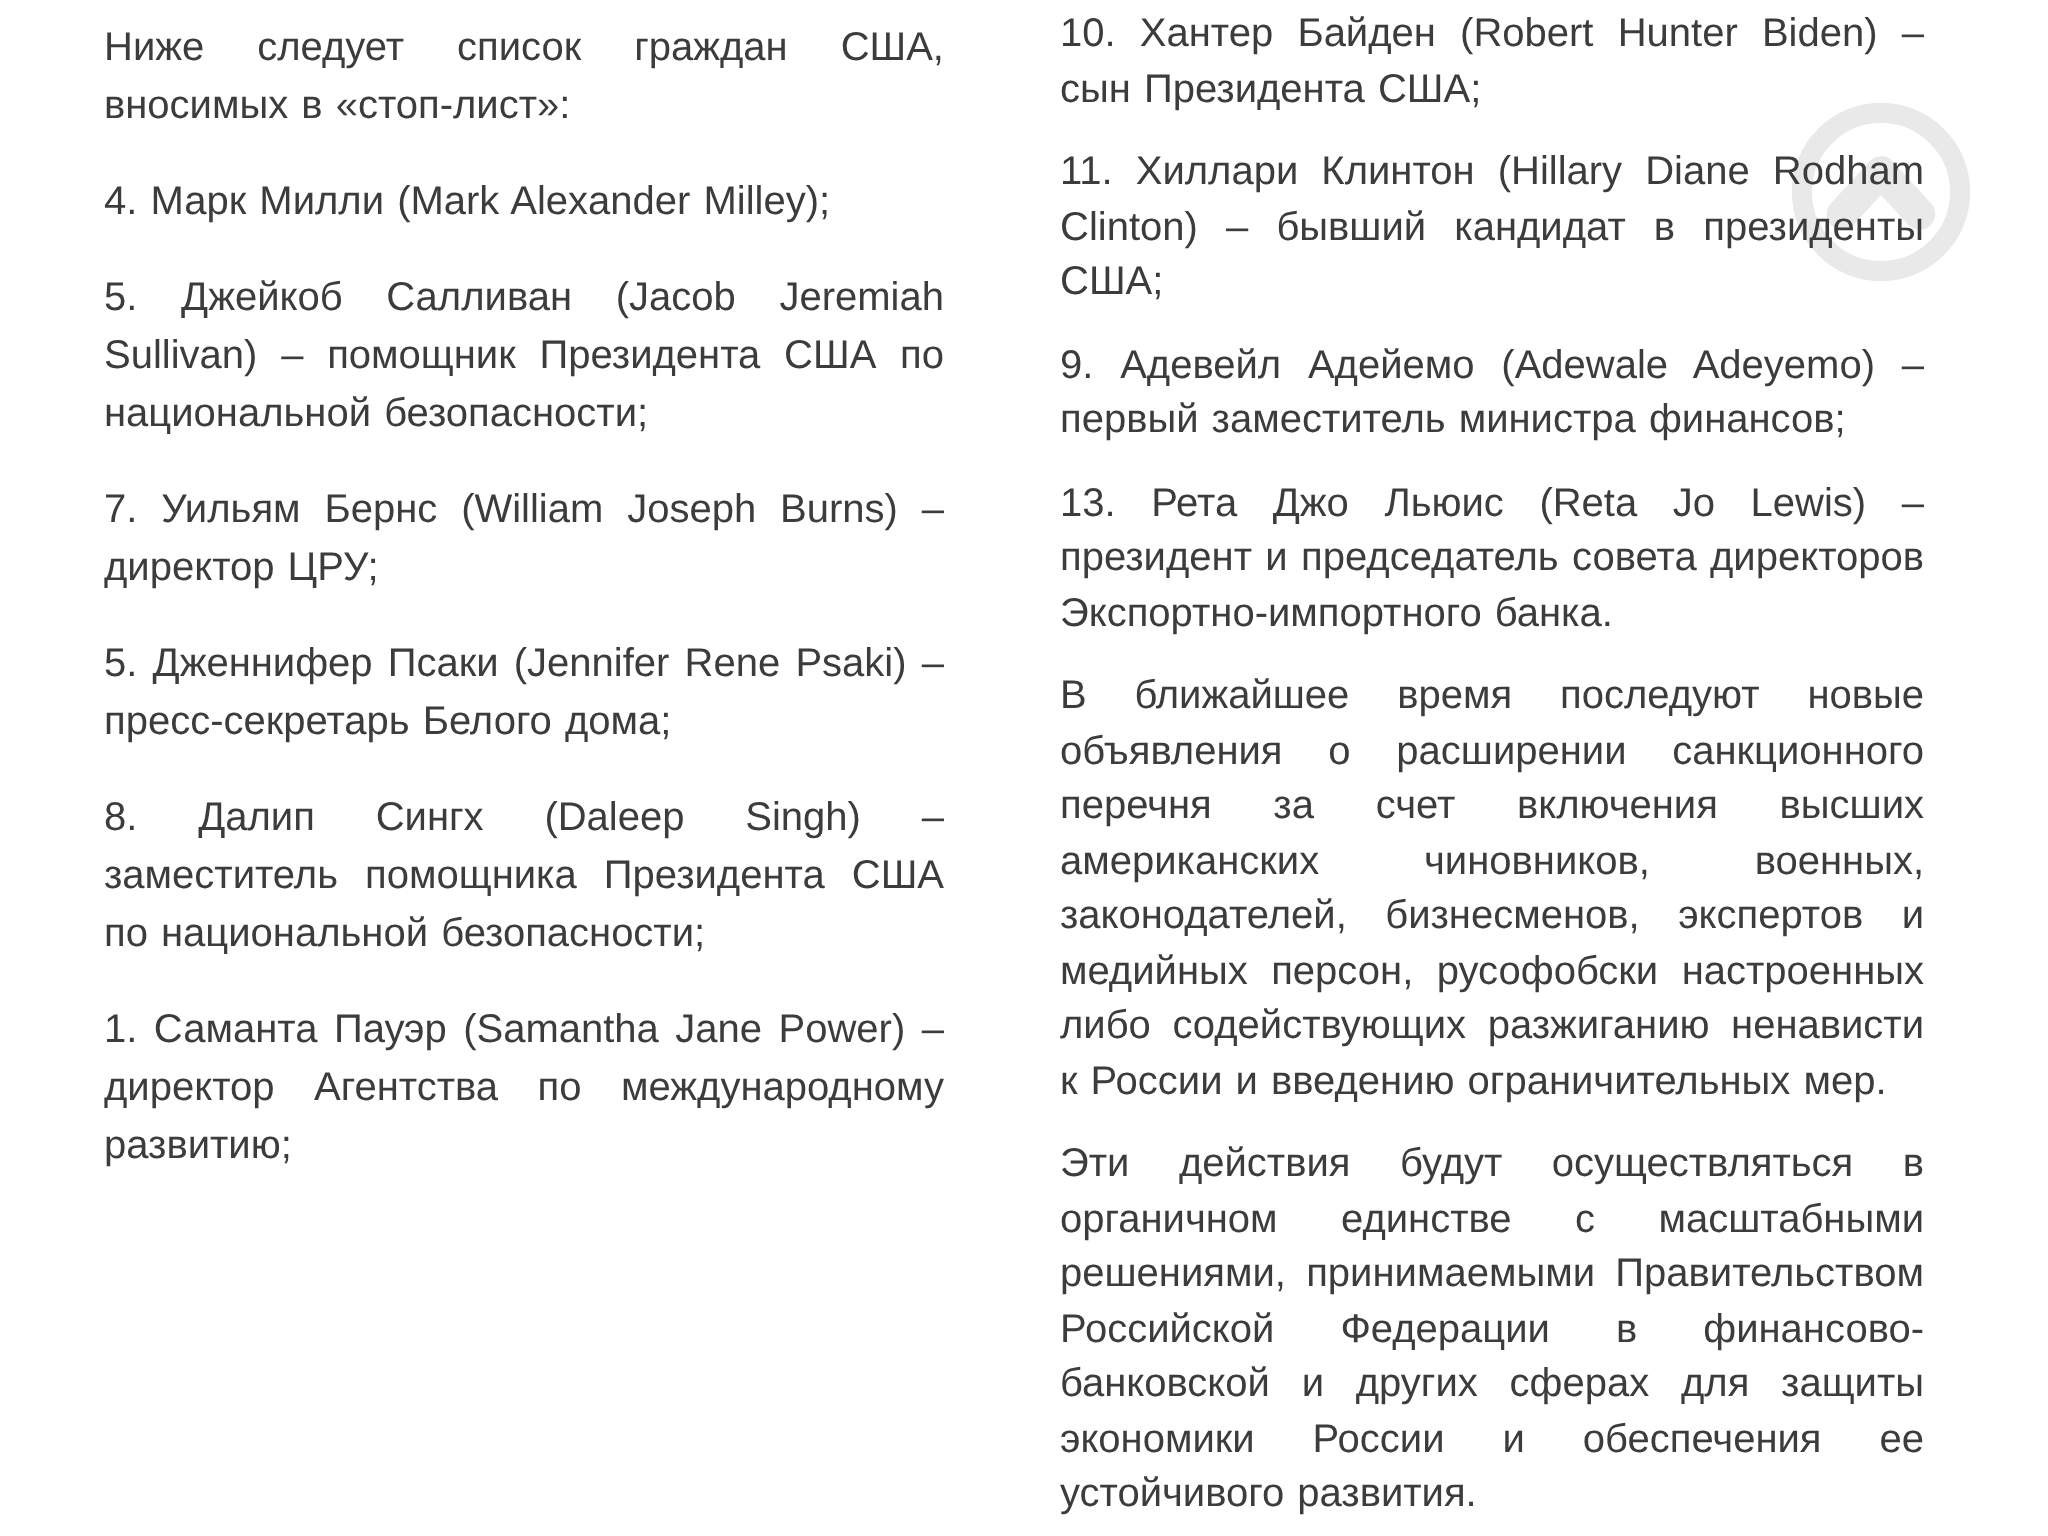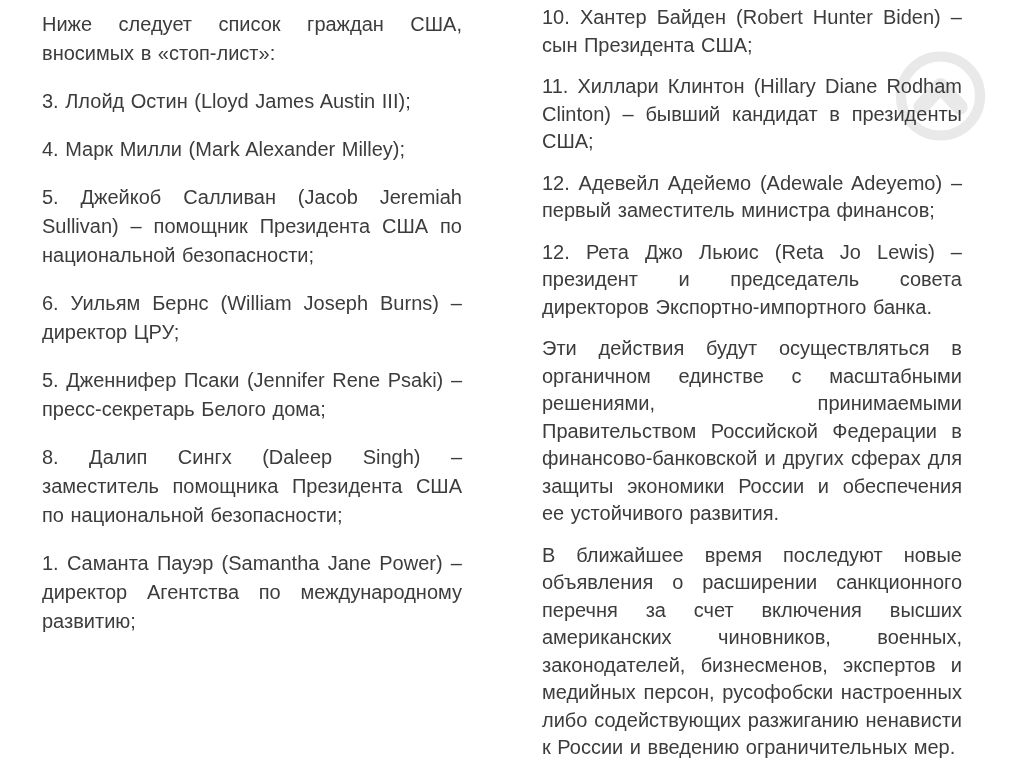--- a/index.html
+++ b/index.html
@@ -21,33 +21,32 @@
     z-index: 1;
     text-align: justify;
   }
   .column p {
     margin: 0 0 19px 0;
     font-size: 20px;
     line-height: 29px;
     word-spacing: 1px;
   }
   .column-left {
-    left: 42px;
+    left: 52px;
     top: 10px;
     width: 420px;
   }
   .column-right {
     left: 530px;
     top: 4px;
     width: 432px;
   }
   .column-right p {
     margin-bottom: 14px;
     line-height: 27.5px;
-    margin-left: 12px;
   }
   .watermark {
     position: absolute;
     left: 893px;
     top: 50px;
     width: 95px;
     height: 92px;
     color: var(--watermark-color, #e9e9e9);
     z-index: 0;
   }
@@ -64,31 +63,30 @@
 
   <div class="watermark">
     <svg viewBox="0 0 100 100" aria-hidden="true">
       <circle cx="50" cy="50" r="43" fill="none" stroke="currentColor" stroke-width="11"></circle>
       <polyline points="29,62 50,39 71,62" fill="none" stroke="currentColor" stroke-width="17" stroke-linecap="round" stroke-linejoin="round"></polyline>
     </svg>
   </div>
 
   <div class="column column-left">
     <p>Ниже следует список граждан США, вносимых в «стоп-лист»:</p>
-    <p>3. Ллойд Остин (Lloyd James Austin III);</p>
     <p>4. Марк Милли (Mark Alexander Milley);</p>
     <p>5. Джейкоб Салливан (Jacob Jeremiah Sullivan) – помощник Президента США по национальной безопасности;</p>
-    <p>6. Уильям Бернс (William Joseph Burns) – директор ЦРУ;</p>
+    <p>7. Уильям Бернс (William Joseph Burns) – директор ЦРУ;</p>
     <p>5. Дженнифер Псаки (Jennifer Rene Psaki) – пресс-секретарь Белого дома;</p>
     <p>8. Далип Сингх (Daleep Singh) – заместитель помощника Президента США по национальной безопасности;</p>
     <p>1. Саманта Пауэр (Samantha Jane Power) – директор Агентства по международному развитию;</p>
   </div>
 
   <div class="column column-right">
     <p>10. Хантер Байден (Robert Hunter Biden) – сын Президента США;</p>
     <p>11. Хиллари Клинтон (Hillary Diane Rodham Clinton) – бывший кандидат в президенты США;</p>
-    <p>12. Адевейл Адейемо (Adewale Adeyemo) – первый заместитель министра финансов;</p>
-    <p>12. Рета Джо Льюис (Reta Jo Lewis) – президент и председатель совета директоров Экспортно-импортного банка.</p>
+    <p>9. Адевейл Адейемо (Adewale Adeyemo) – первый заместитель министра финансов;</p>
+    <p>13. Рета Джо Льюис (Reta Jo Lewis) – президент и председатель совета директоров Экспортно-импортного банка.</p>
+    <p>В ближайшее время последуют новые объявления о расширении санкционного перечня за счет включения высших американских чиновников, военных, законодателей, бизнесменов, экспертов и медийных персон, русофобски настроенных либо содействующих разжиганию ненависти к России и введению ограничительных мер.</p>
     <p>Эти действия будут осуществляться в органичном единстве с масштабными решениями, принимаемыми Правительством Российской Федерации в финансово-банковской и других сферах для защиты экономики России и обеспечения ее устойчивого развития.</p>
-    <p>В ближайшее время последуют новые объявления о расширении санкционного перечня за счет включения высших американских чиновников, военных, законодателей, бизнесменов, экспертов и медийных персон, русофобски настроенных либо содействующих разжиганию ненависти к России и введению ограничительных мер.</p>
   </div>
 
 </div>
 
 </body></html>

